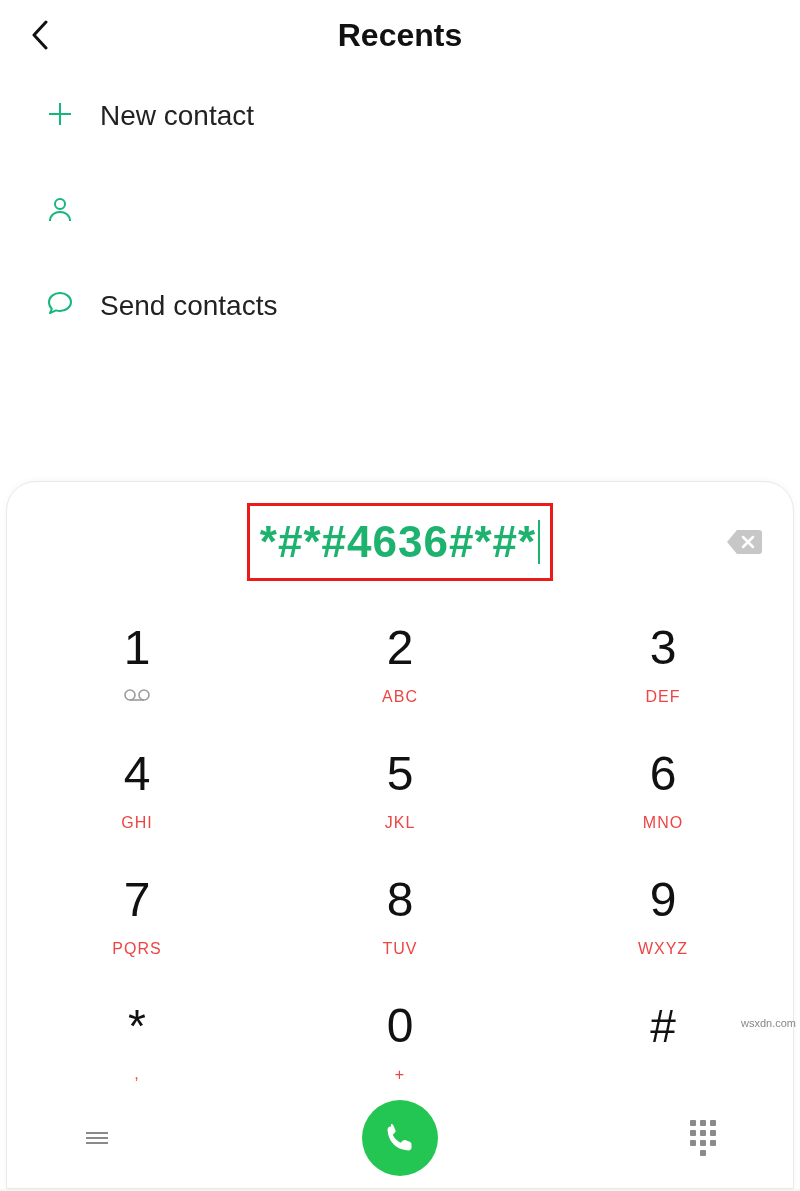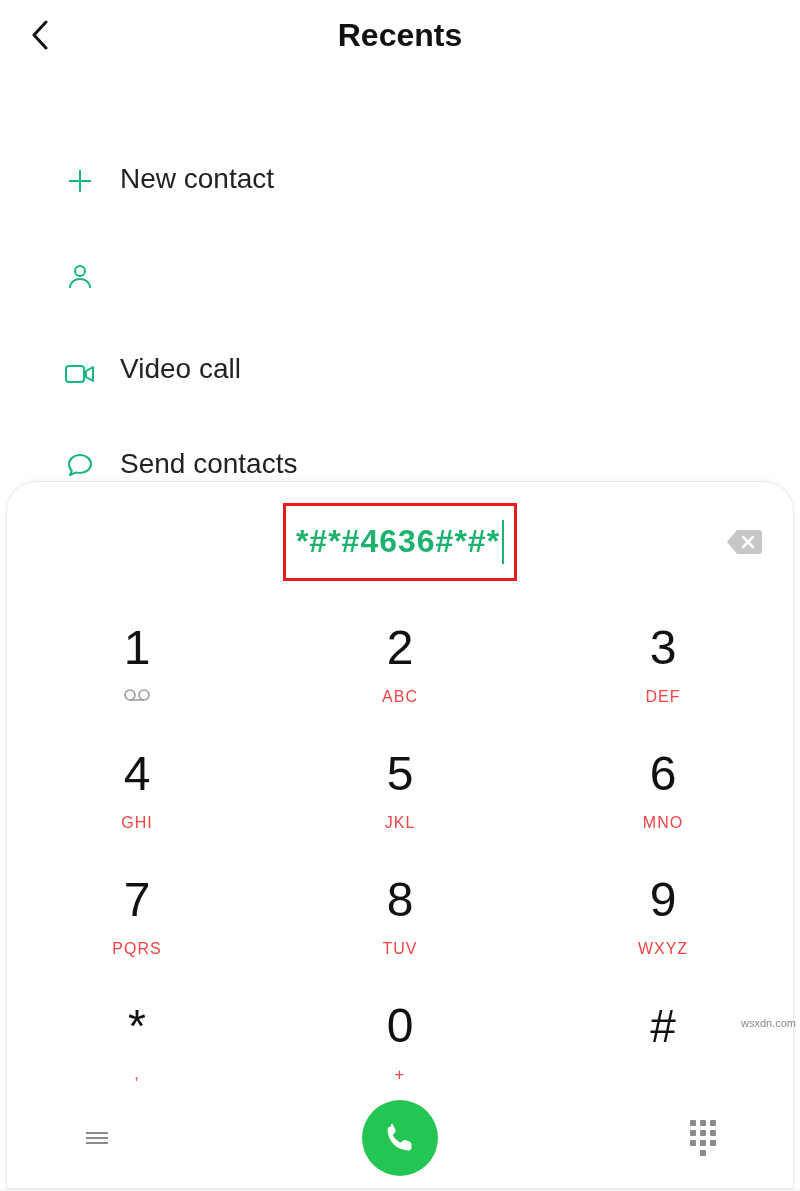--- a/index.html
+++ b/index.html
@@ -38,23 +38,23 @@
     font-size: 32px;
     font-weight: 600;
     color: #111;
     pointer-events: none;
   }
   .actions {
     padding-top: 30px;
   }
   .action {
     display: flex;
-    align-items: flex-end;
+    align-items: flex-start;
     height: 95px;
-    padding-left: 40px;
+    padding-left: 20px;
   }
   .action .icon {
     width: 80px;
     display: flex;
     justify-content: center;
     color: #16b77b;
   }
   .action .label {
     font-size: 28px;
     color: #222;
@@ -78,21 +78,21 @@
     justify-content: center;
   }
   .dial-input-box {
     border: 3px solid #ec1b1b;
     padding: 4px 10px 4px 10px;
     height: 78px;
     display: flex;
     align-items: center;
   }
   .dial-input {
-    font-size: 32px;
+    font-size: 44px;
     font-weight: 600;
     color: #1db36f;
     letter-spacing: 1px;
   }
   .cursor {
     display: inline-block;
     width: 2px;
     height: 44px;
     background: #1db36f;
     margin-left: 2px;
@@ -207,29 +207,20 @@
       </span>
       <span class="label">New contact</span>
     </div>
     <div class="action">
       <span class="icon">
         <svg width="28" height="28" viewBox="0 0 28 28">
             <circle cx="14" cy="9" r="5" fill="none" stroke="#16b77b" stroke-width="2"></circle>
             <path d="M4 26c0-6 5-9 10-9s10 3 10 9" fill="none" stroke="#16b77b" stroke-width="2"></path>
           </svg>
       </span>
-    </div>
-    <div class="action">
-      <span class="icon">
-        <svg width="30" height="22" viewBox="0 0 30 22">
-            <rect x="1" y="3" width="18" height="16" rx="3" fill="none" stroke="#16b77b" stroke-width="2"></rect>
-            <polygon points="21,8 28,4 28,18 21,14" fill="none" stroke="#16b77b" stroke-width="2" stroke-linejoin="round"></polygon>
-          </svg>
-      </span>
-      <span class="label">Video call</span>
     </div>
     <div class="action">
       <span class="icon">
         <svg width="28" height="28" viewBox="0 0 28 28">
             <path d="M14 3c6 0 11 4 11 9s-5 9-11 9c-1.4 0-2.7-.2-3.9-.6L4 23l1.8-4.2C4.1 17.2 3 14.7 3 12c0-5 5-9 11-9z" fill="none" stroke="#16b77b" stroke-width="2" stroke-linejoin="round"></path>
           </svg>
       </span>
       <span class="label">Send contacts</span>
     </div>
   </div>

